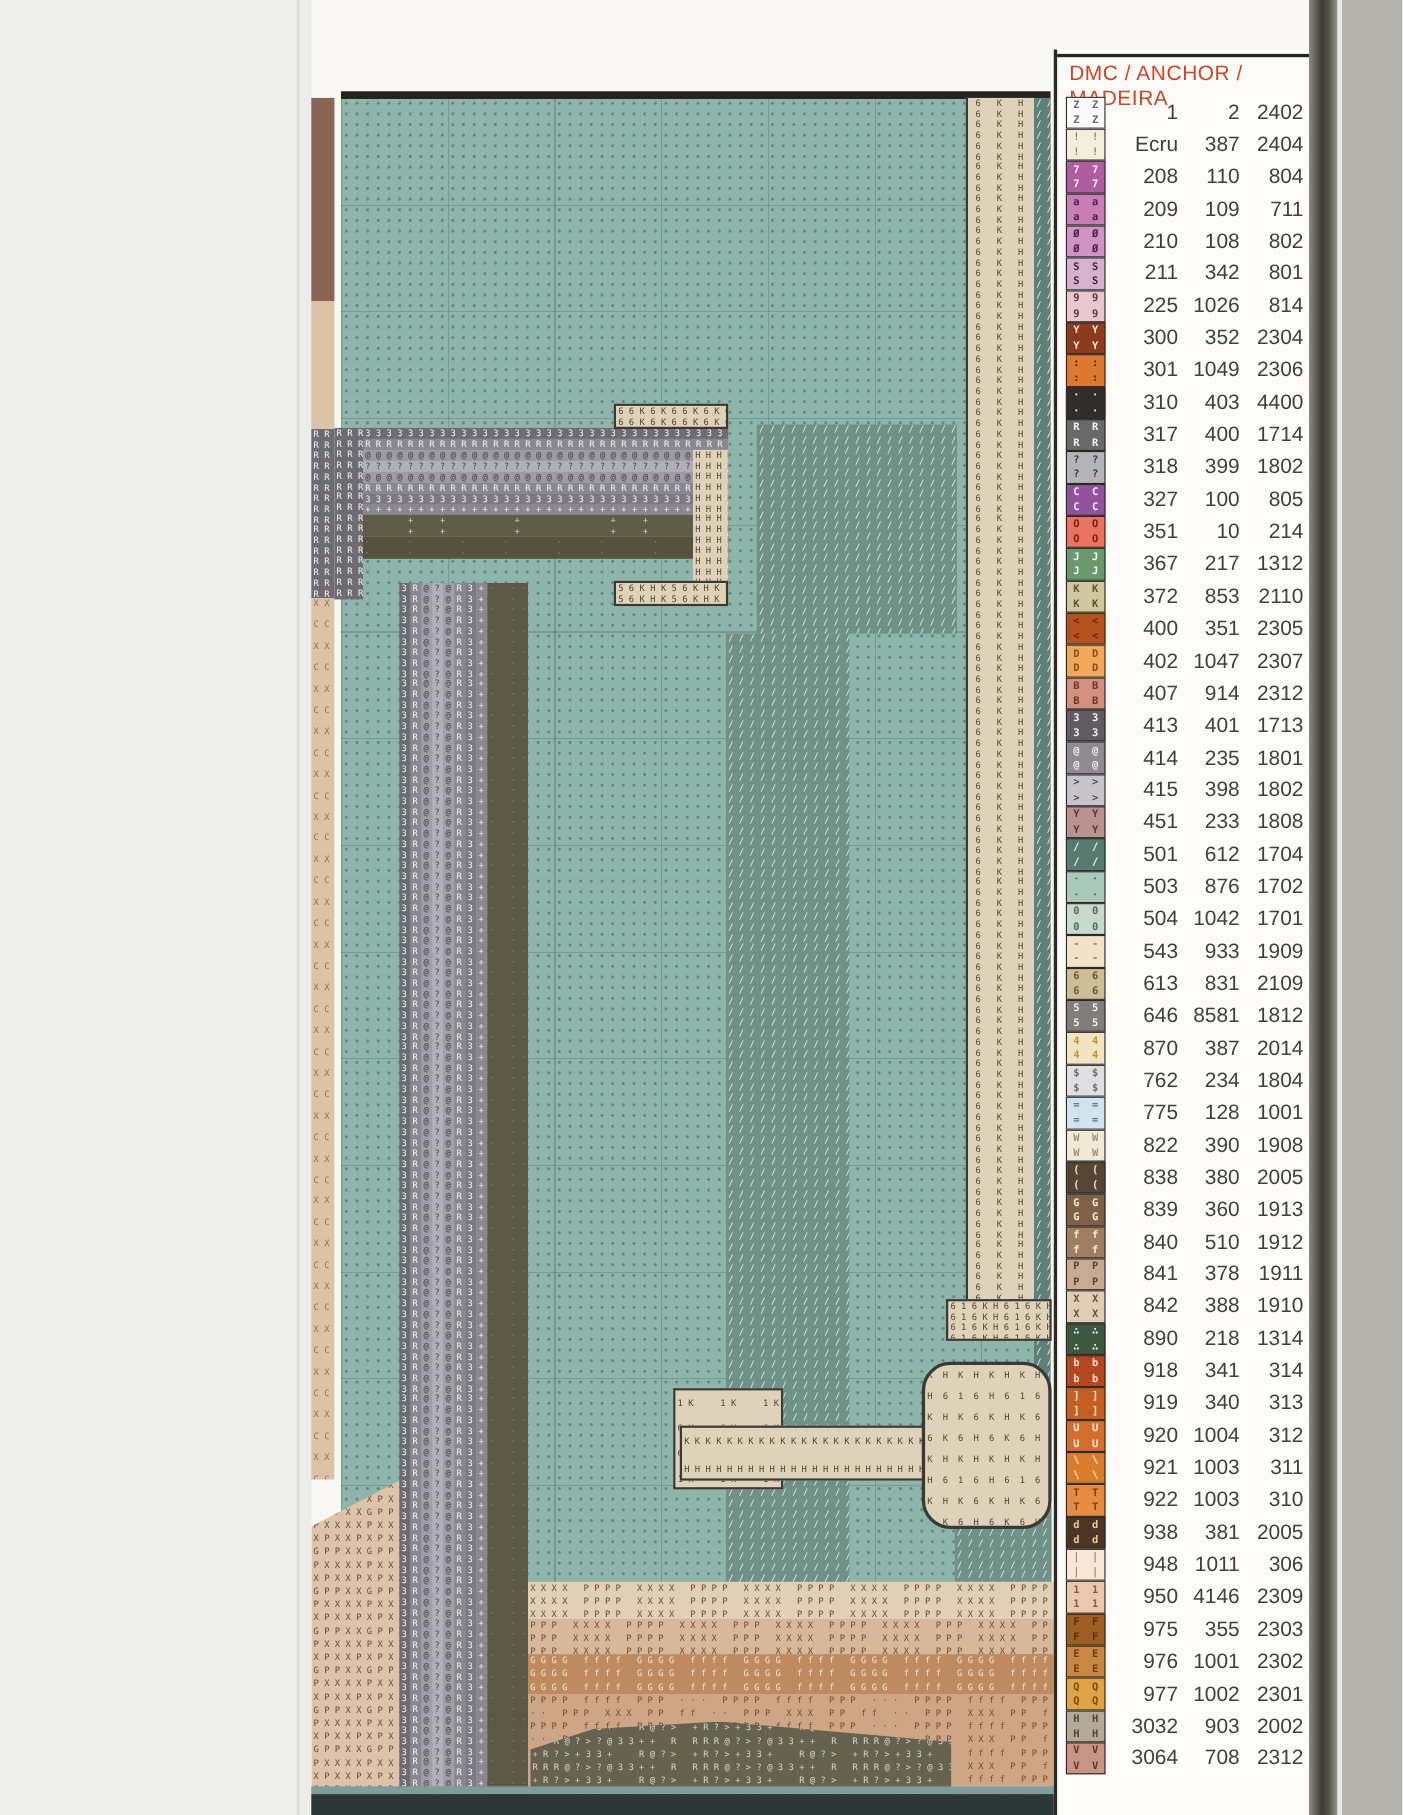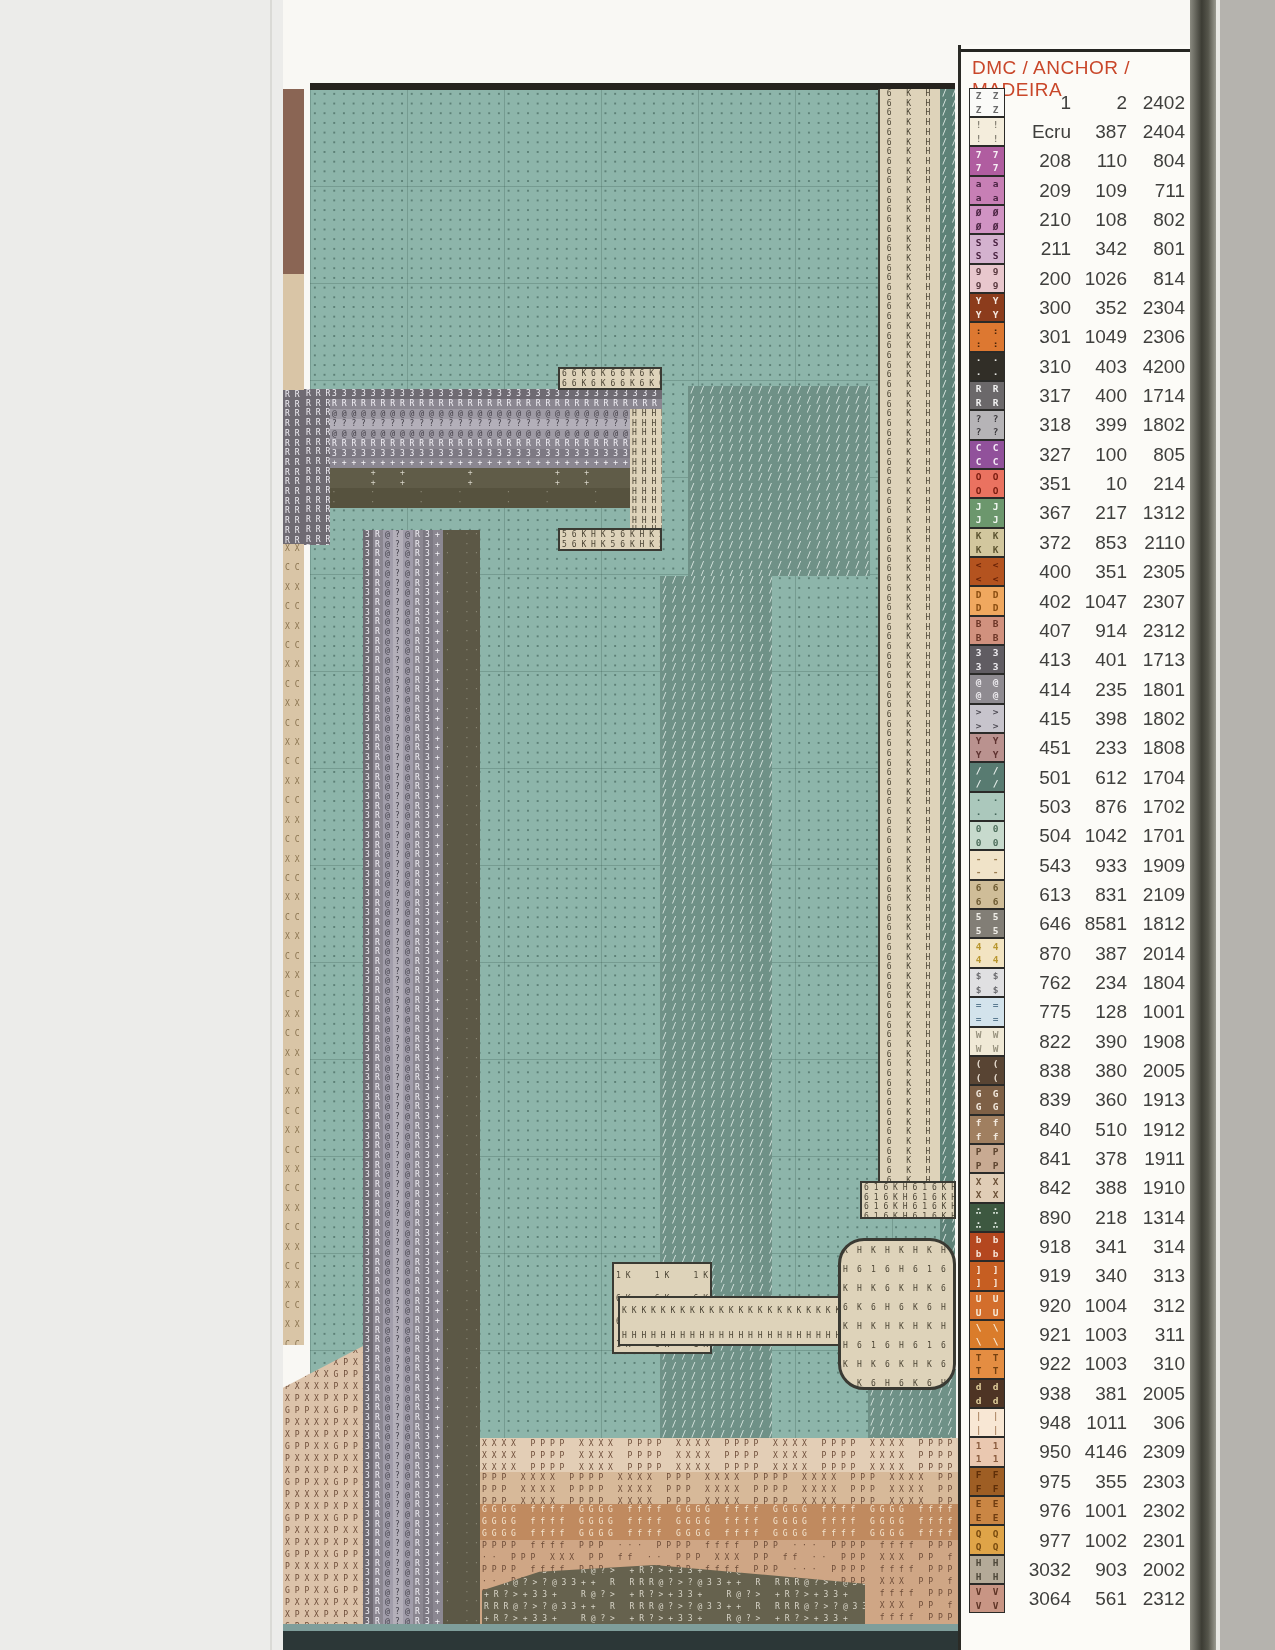--- a/index.html
+++ b/index.html
@@ -1783,21 +1783,21 @@
     <div class="num madeira">801</div>
   </div>
 
   <div class="legend-row">
     <div class="swatch" style="background: rgb(232, 199, 205); color: rgb(90, 58, 64);">
       <span class="sym">9</span>
       <span class="sym">9</span>
       <span class="sym">9</span>
       <span class="sym">9</span>
     </div>
-    <div class="num dmc">200</div>
+    <div class="num dmc">225</div>
     <div class="num anchor">1026</div>
     <div class="num madeira">814</div>
   </div>
 
   <div class="legend-row">
     <div class="swatch" style="background: rgb(140, 60, 28); color: rgb(245, 232, 224);">
       <span class="sym">Y</span>
       <span class="sym">Y</span>
       <span class="sym">Y</span>
       <span class="sym">Y</span>
@@ -1821,21 +1821,21 @@
 
   <div class="legend-row">
     <div class="swatch" style="background: rgb(49, 46, 39); color: rgb(232, 232, 228);">
       <span class="sym">·</span>
       <span class="sym">·</span>
       <span class="sym">·</span>
       <span class="sym">·</span>
     </div>
     <div class="num dmc">310</div>
     <div class="num anchor">403</div>
-    <div class="num madeira">4200</div>
+    <div class="num madeira">4400</div>
   </div>
 
   <div class="legend-row">
     <div class="swatch" style="background: rgb(107, 104, 106); color: rgb(242, 242, 242);">
       <span class="sym">R</span>
       <span class="sym">R</span>
       <span class="sym">R</span>
       <span class="sym">R</span>
     </div>
     <div class="num dmc">317</div>
@@ -2324,21 +2324,21 @@
   </div>
 
   <div class="legend-row">
     <div class="swatch" style="background: rgb(200, 149, 132); color: rgb(94, 52, 38);">
       <span class="sym">V</span>
       <span class="sym">V</span>
       <span class="sym">V</span>
       <span class="sym">V</span>
     </div>
     <div class="num dmc">3064</div>
-    <div class="num anchor">561</div>
+    <div class="num anchor">708</div>
     <div class="num madeira">2312</div>
   </div>
 </div>
   </div>
 
   <div id="book-edge"></div>
   <div id="book-light"></div>
 </div>
 
 </body></html>

